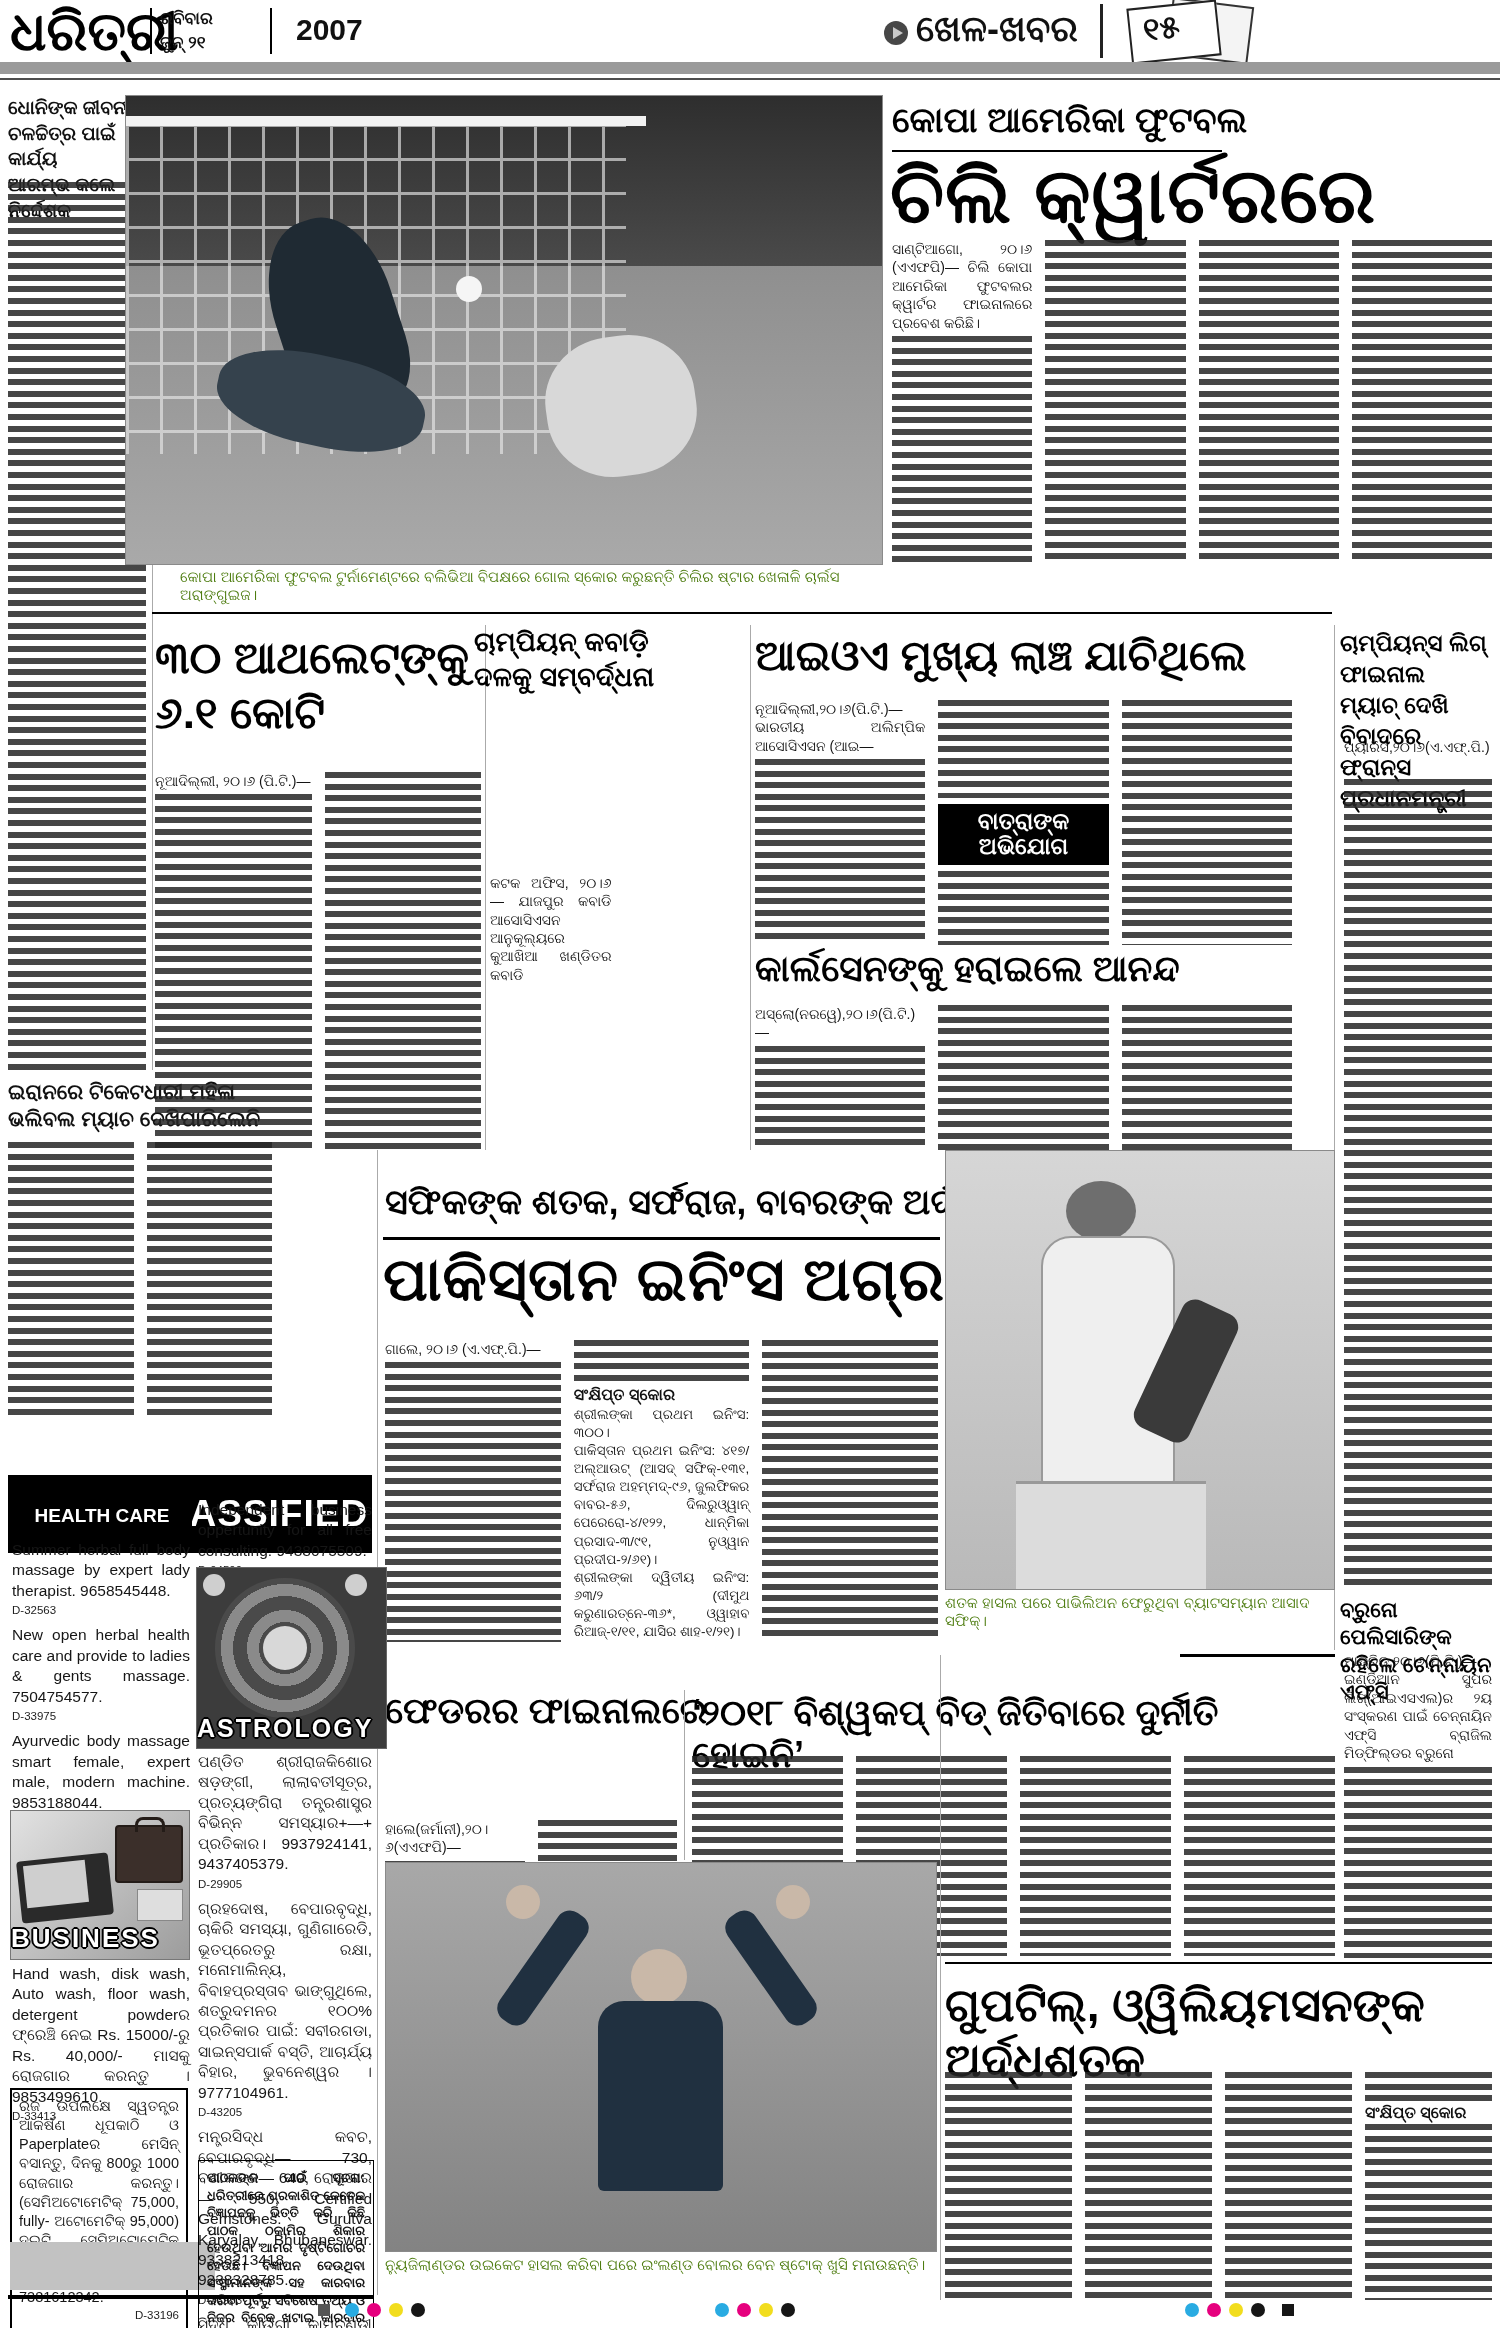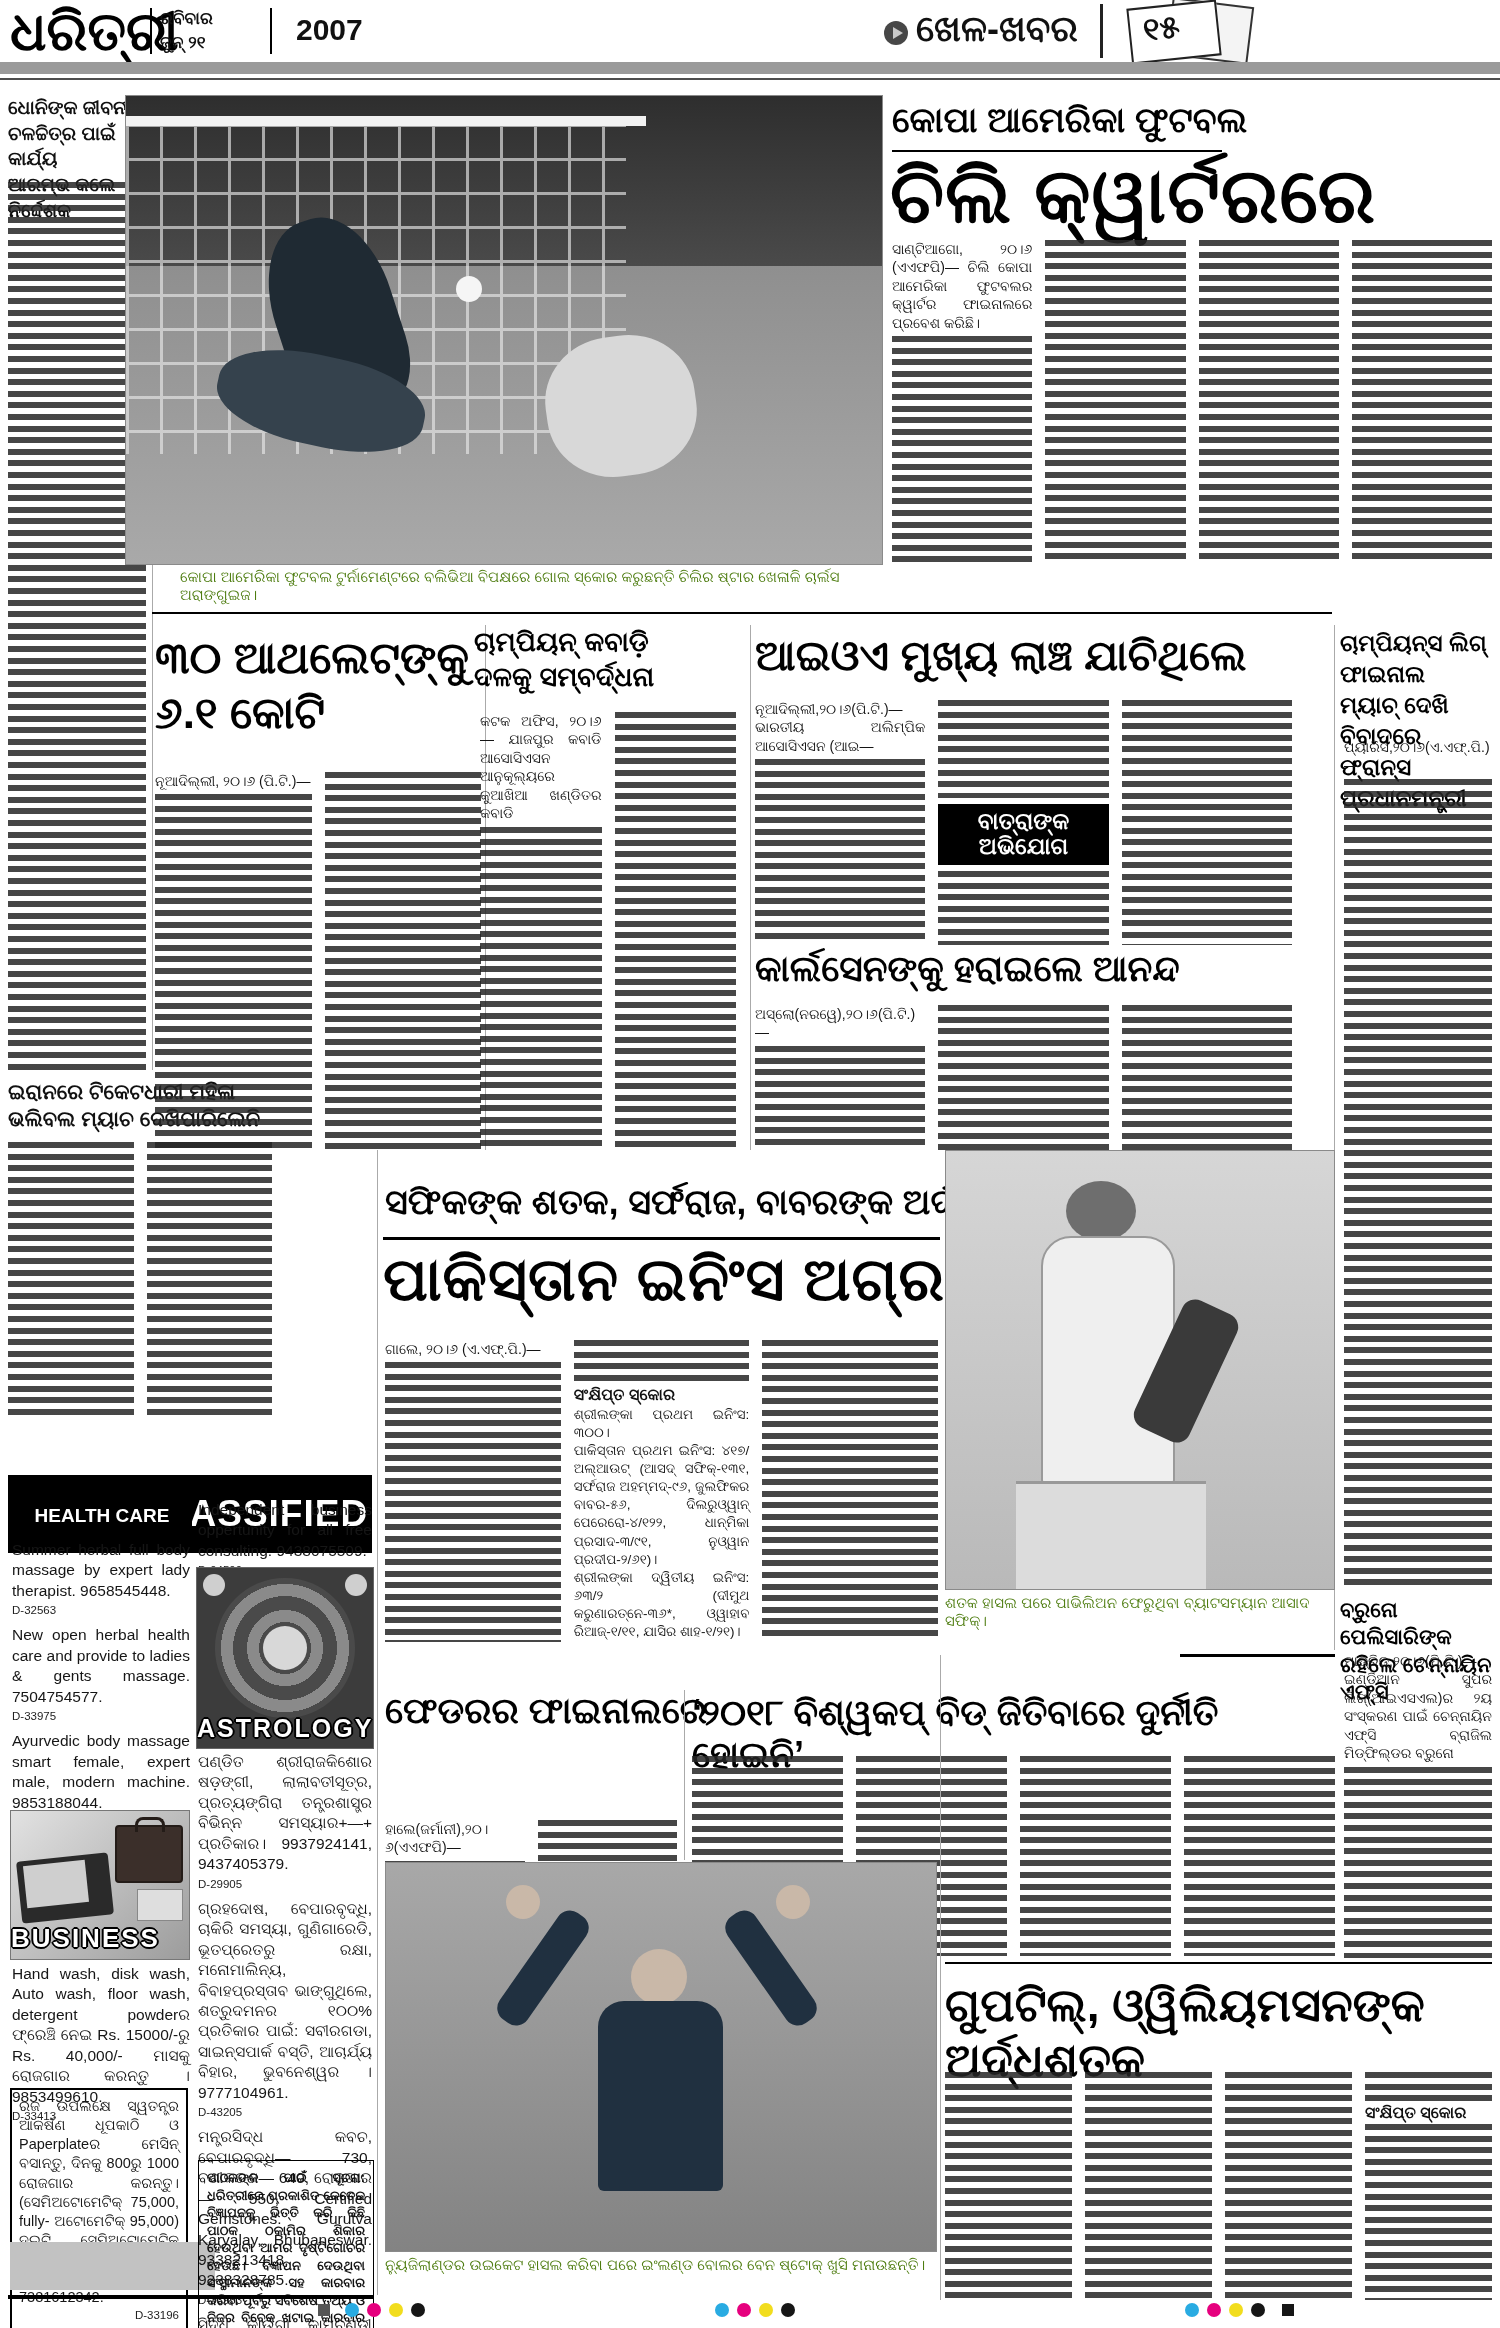--- a/index.html
+++ b/index.html
@@ -113,21 +113,21 @@
       <div class="tx grow"></div>
     </div>
     <div class="col tx"></div>
   </div>
   <div class="abs vline" style="left:485px;top:625px;height:525px;"></div>
 
   <div class="abs ctr b hdl" style="left:474px;top:625px;width:256px;font-size:27px;line-height:1.3;">
     <div>ଚାମ୍ପିୟନ୍ କବାଡ଼ି</div>
     <div>ଦଳକୁ ସମ୍ବର୍ଦ୍ଧନା</div>
   </div>
-  <div class="abs cols" style="left:480px;top:712px;width:256px;height:438px;">
+  <div class="abs cols" style="left:490px;top:712px;width:256px;height:438px;align-items:center;">
     <div class="col">
       <p class="open">କଟକ ଅଫିସ, ୨୦।୬— ଯାଜପୁର କବାଡି ଆସୋସିଏସନ ଆନୁକୂଲ୍ୟରେ କୁଆଖିଆ ଖଣ୍ଡିତର କବାଡି</p>
       <div class="tx grow"></div>
     </div>
     <div class="col tx"></div>
   </div>
   <div class="abs vline" style="left:750px;top:625px;height:525px;"></div>
 
   <div class="abs ctr b hdl" style="left:755px;top:632px;width:537px;font-size:42px;">ଆଇଓଏ ମୁଖ୍ୟ ଲାଞ୍ଚ ଯାଚିଥିଲେ</div>
   <div class="abs cols" style="left:755px;top:700px;width:537px;height:245px;">
@@ -276,21 +276,21 @@
     <p class="ad" style="font-size:14.5px;margin:0;">ରଜ ଉପଲକ୍ଷେ ସ୍ୱତନ୍ତ୍ର ଆକର୍ଷଣ ଧୂପକାଠି ଓ Paperplateର ମେସିନ୍ ବସାନ୍ତୁ, ଦିନକୁ 800ରୁ 1000 ରୋଜଗାର କରନ୍ତୁ। (ସେମିଅଟୋମେଟିକ୍ 75,000, fully- ଅଟୋମେଟିକ୍ 95,000) ଦୁଇଟି ସେମିଅଟୋମେଟିକ୍ ସହିତ ମାନୁଆଲ ମେସିନ୍ Free. 9861097772, 7381612342.</p>
     <p class="ref" style="margin:2px 0 0 0;text-align:right;">D-33196</p>
   </div>
   <div class="abs" style="left:10px;top:2242px;width:205px;height:48px;background:#c2c2c2;"></div>
 
   <div class="abs" style="left:198px;top:1500px;width:174px;">
     <p class="ad">Independent business oppertunity for all free consulting. 9438075509.</p>
     <p class="ref">D-94599</p>
   </div>
 
-  <div class="abs" style="left:196px;top:1567px;width:176px;height:180px;background:#3c3c3c;overflow:hidden;border:1px solid #666;">
+  <div class="abs" style="left:196px;top:1567px;width:176px;height:180px;background:#3c3c3c;overflow:hidden;border:1px solid #666;padding-left:13px;">
     <div class="abs" style="left:18px;top:10px;width:140px;height:140px;border-radius:50%;background:repeating-radial-gradient(circle at center,#8a8a8a 0 12px,#4a4a4a 12px 26px);"></div>
     <div class="abs" style="left:66px;top:58px;width:44px;height:44px;border-radius:50%;background:#d8d8d8;"></div>
     <div class="abs" style="left:6px;top:6px;width:22px;height:22px;border-radius:50%;background:#cfcfcf;"></div>
     <div class="abs" style="left:148px;top:6px;width:22px;height:22px;border-radius:50%;background:#cfcfcf;"></div>
     <div class="abs ctr outl" style="left:0;top:146px;width:176px;font-size:25px;">ASTROLOGY</div>
   </div>
   <div class="abs" style="left:198px;top:1752px;width:174px;">
     <p class="ad">ପଣ୍ଡିତ ଶ୍ରୀରାଜକିଶୋର ଷଡ଼ଙ୍ଗୀ, ଲାଲାବତୀସୂତ୍ର, ପ୍ରତ୍ୟଙ୍ଗିରା ତନ୍ତ୍ରଶାସ୍ତ୍ର ବିଭିନ୍ନ ସମସ୍ୟାର+—+ ପ୍ରତିକାର। 9937924141, 9437405379.</p>
     <p class="ref">D-29905</p>
     <p class="ad">ଗ୍ରହଦୋଷ, ବେପାରବୃଦ୍ଧି, ଚାକିରି ସମସ୍ୟା, ଗୁଣିଗାରେଡି, ଭୂତପ୍ରେତରୁ ରକ୍ଷା, ମନୋମାଲିନ୍ୟ, ବିବାହପ୍ରସ୍ତାବ ଭାଙ୍ଗୁଥିଲେ, ଶତ୍ରୁଦମନର ୧୦୦% ପ୍ରତିକାର ପାଇଁ: ସବୀରଗଡା, ସାଇନ୍ସପାର୍କ ବସ୍ତି, ଆଚାର୍ଯ୍ୟ ବିହାର, ଭୁବନେଶ୍ୱର । 9777104961.</p>

